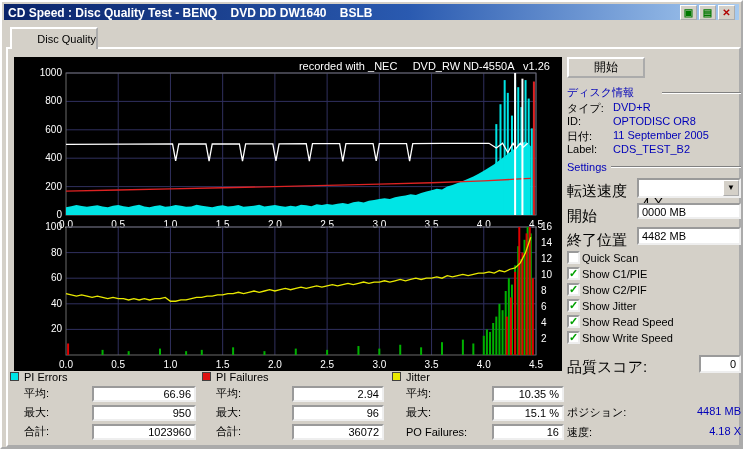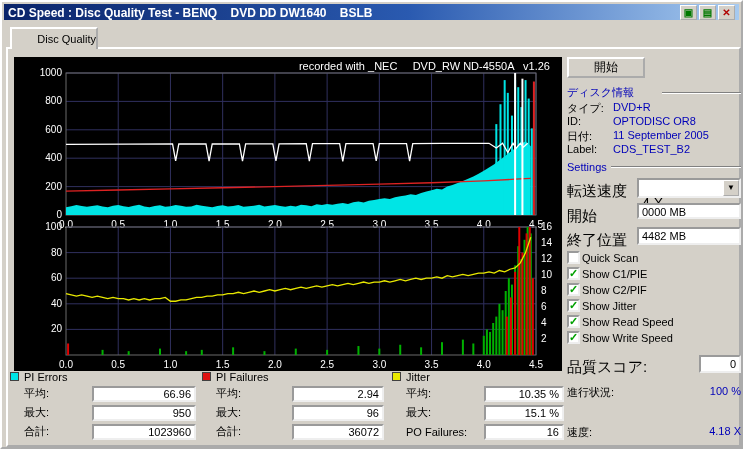--- a/index.html
+++ b/index.html
@@ -31,21 +31,21 @@
   .lpanel { position: absolute; top: 320px; height: 74px; }
   .lp1 { left: 2px;  width: 186px; }
   .lp2 { left: 194px; width: 182px; }
   .lp3 { left: 384px; width: 172px; }
   .lt { display: flex; align-items: center; gap: 5px; font-size: 11px; height: 15px; }
   .sw { width: 9px; height: 9px; border: 1px solid #404040; }
   .lrow { display: flex; justify-content: space-between; align-items: center; height: 19px;
           font-size: 11px; padding-left: 14px; }
   .lval { background: #fff; border: 2px inset #eee; text-align: right; padding: 0 3px;
           font-size: 11px; height: 16px; line-height: 12px; }
-  .lp1 .lval { width: 104px; } .lp2 .lval { width: 92px; } .lp3 .lval { width: 80px; }
+  .lp1 .lval { width: 104px; } .lp2 .lval { width: 92px; } .lp3 .lval { width: 72px; }
 
   
   .rc-label { position: absolute; font-size: 15px; color: #000; white-space: nowrap; }
   .rc-value { color: #0000b8; }
   .btn { position: absolute; background: #d4d0c8; border: 2px outset #fff; font-size: 12px;
          display: flex; align-items: center; justify-content: center; gap: 5px; cursor: default; }
   .hdr { position: absolute; width: 174px; display: flex; align-items: center; gap: 4px;
          font-size: 11px; color: #0000b8; }
   .hline { flex: 1; border-top: 1px solid #808080; border-bottom: 1px solid #fff; height: 2px; }
   .irow { position: absolute; left: 559px; width: 174px; display: flex; font-size: 11px; }
@@ -350,22 +350,22 @@
       <span>Show Read Speed</span>
       </div>
     <div class="cb" style="top:282px;">
       <span class="cbox">✓</span>
       <span>Show Write Speed</span>
       </div>
 
     <div class="rc-label" style="left:559px;top:309px;">品質スコア:</div>
     <div class="field" style="left:691px;top:306px;width:42px;height:18px;text-align:right;">0</div>
 
-    <div class="srow" style="top:336px;">
-      <span>進行状況:</span>
-      <span class="rc-value" style="position:static;">100 %</span>
+    <div class="srow" style="top:356px;">
+      <span>ポジション:</span>
+      <span class="rc-value" style="position:static;">4481 MB</span>
       </div>
     <div class="srow" style="top:376px;">
       <span>速度:</span>
       <span class="rc-value" style="position:static;">4.18 X</span>
       </div>
   </div>
 </div>
 
 </body></html>

